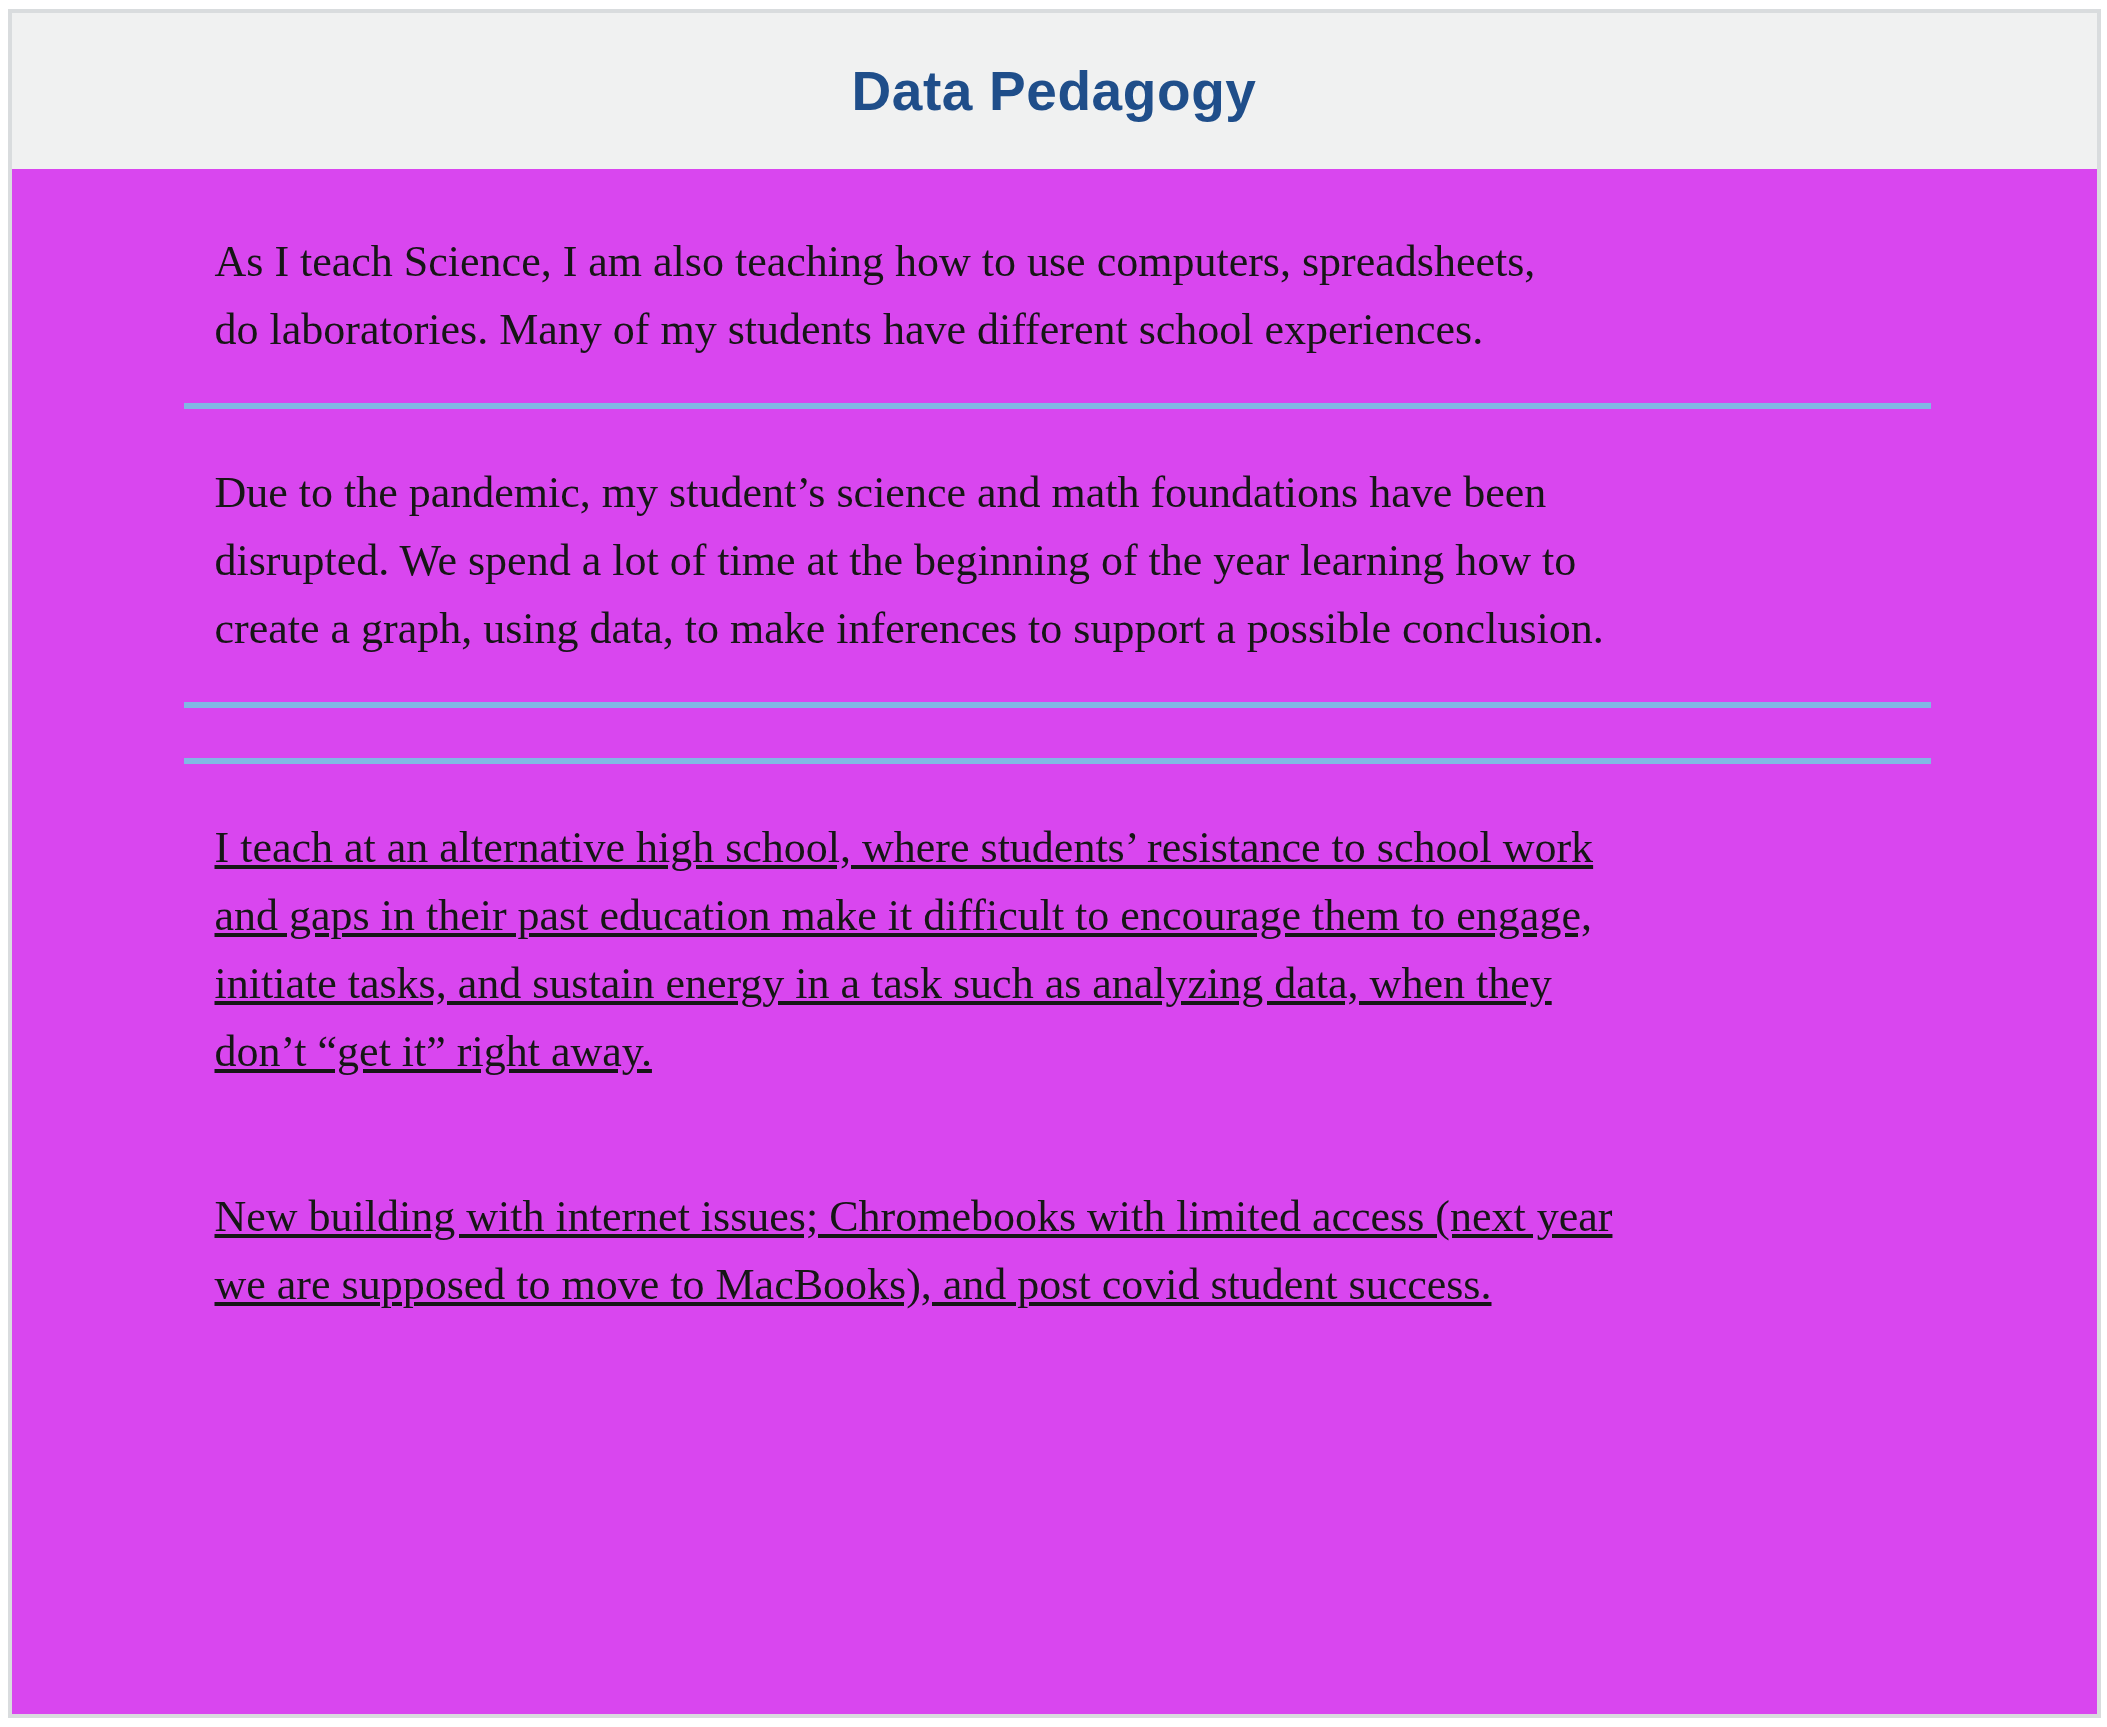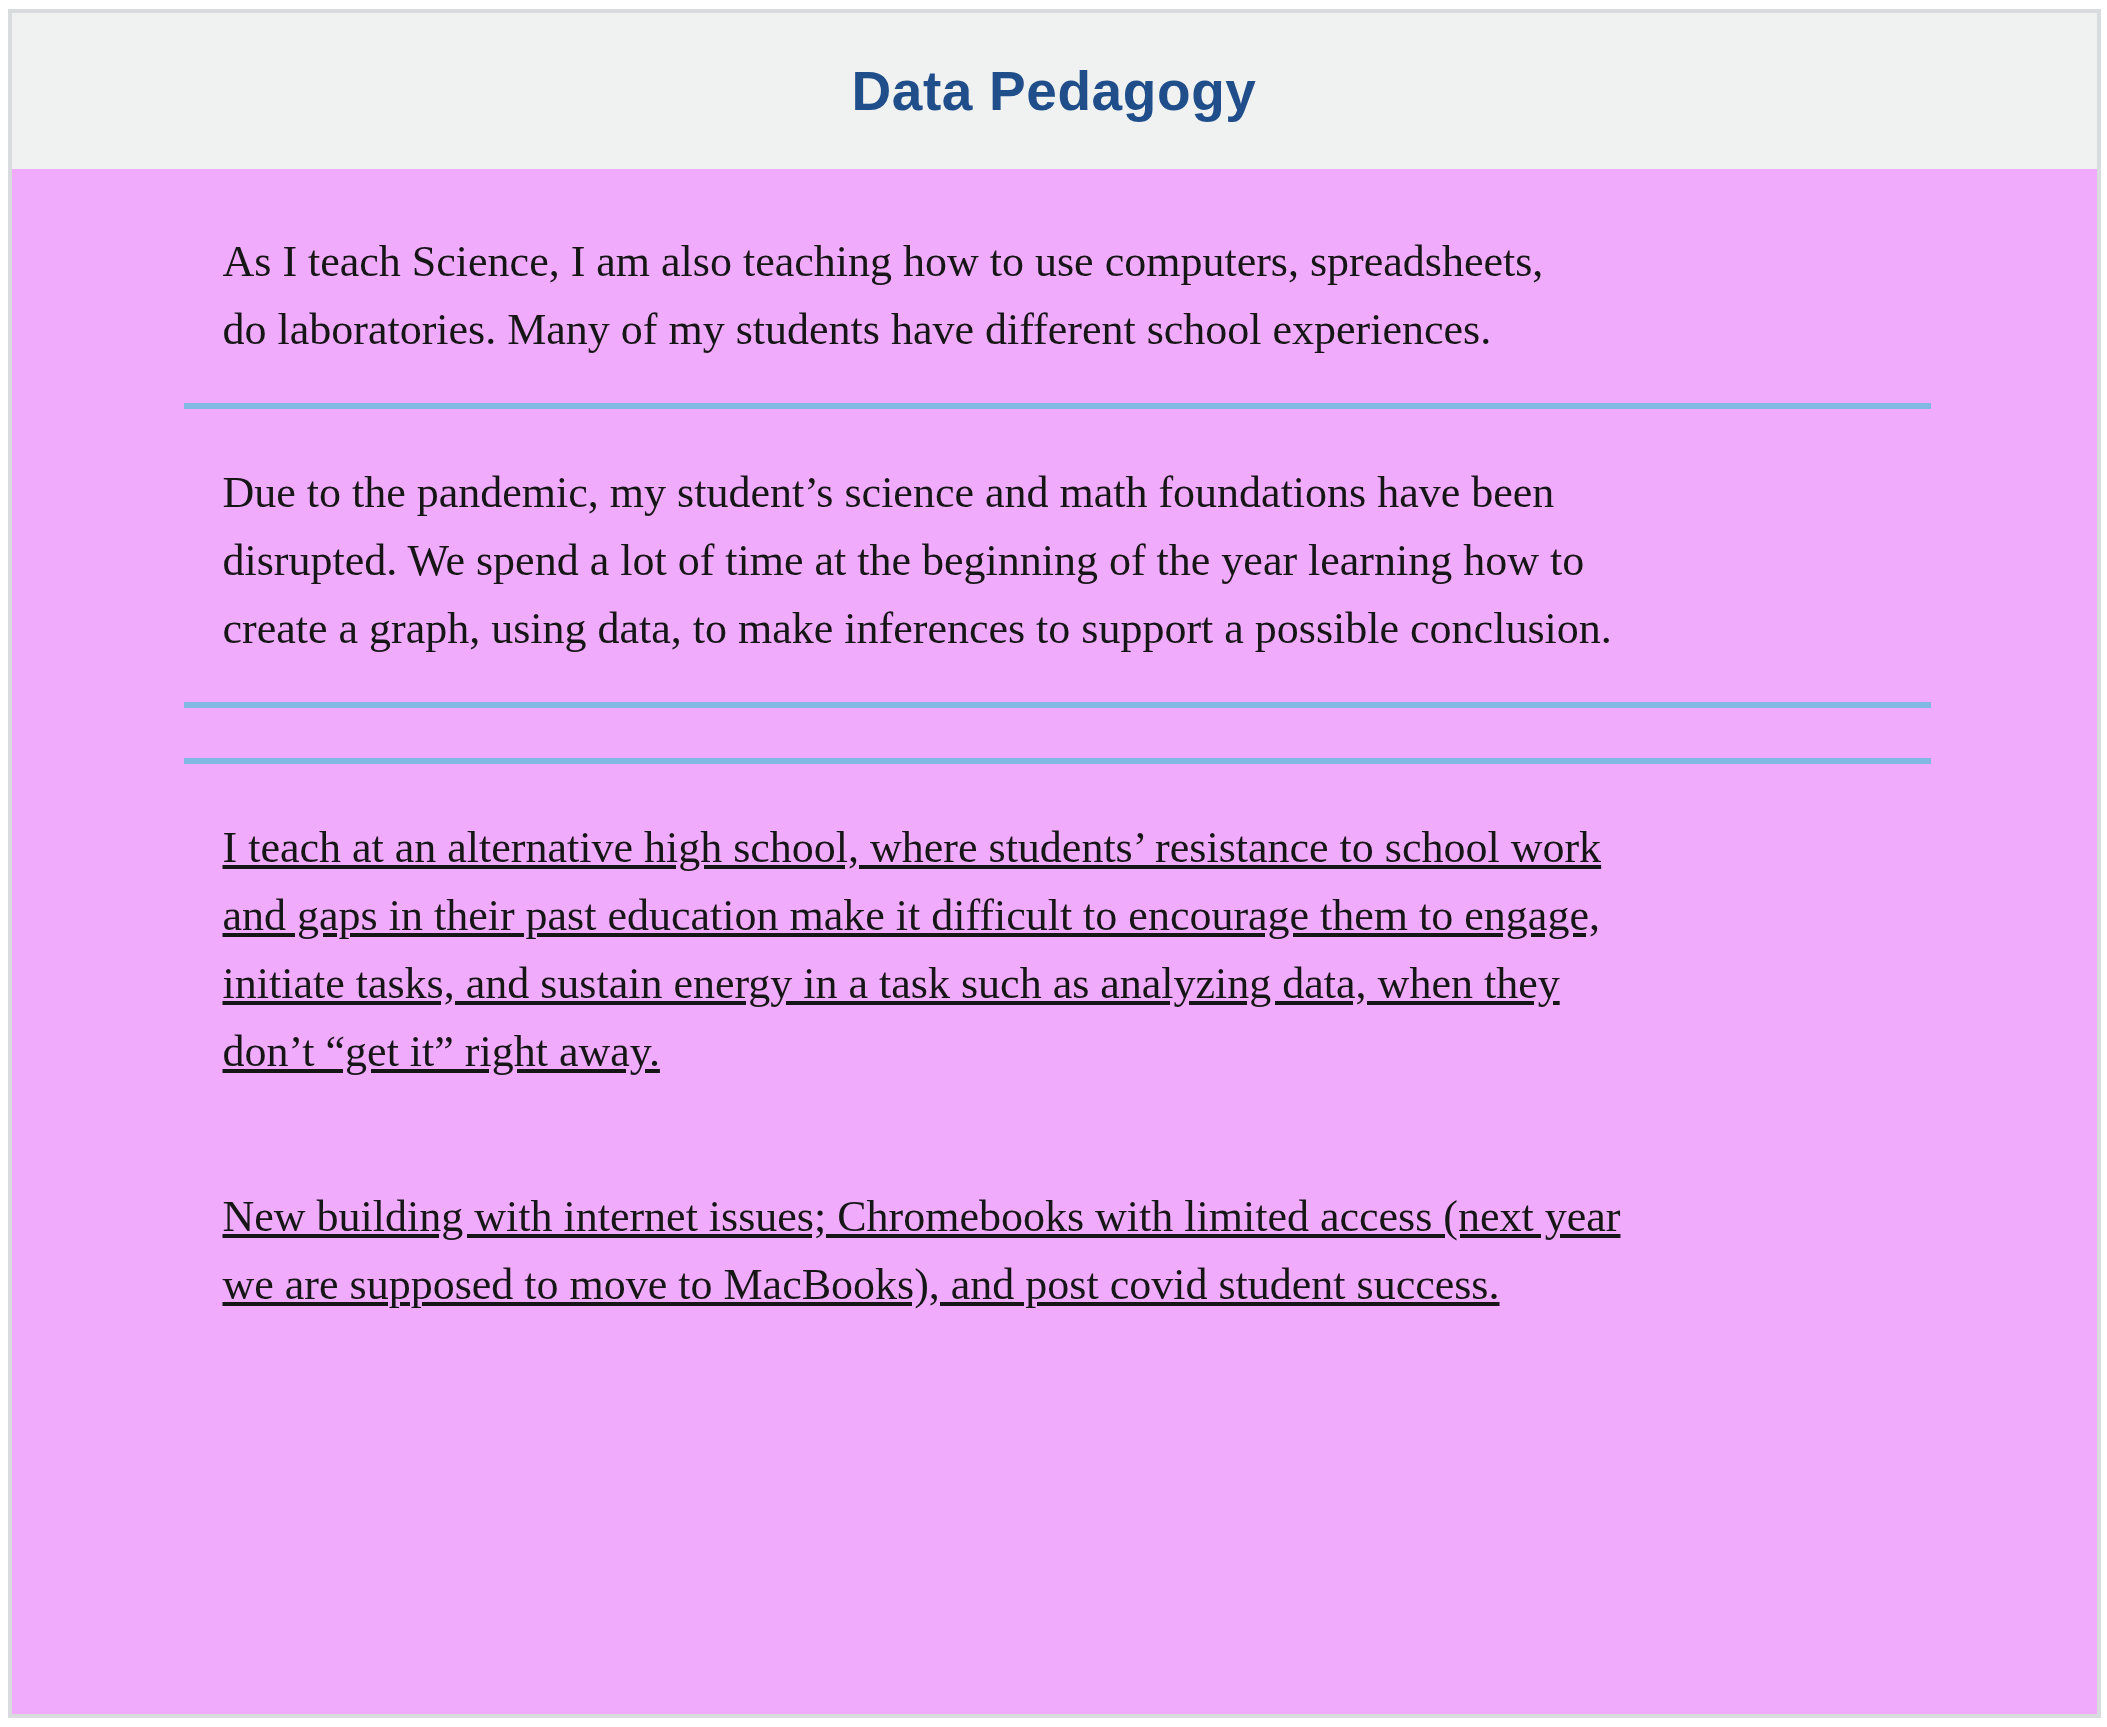--- a/index.html
+++ b/index.html
@@ -14,21 +14,21 @@
     background: #ffffff;
     font-family: "Liberation Serif", serif;
   }
   .card {
     position: absolute;
     left: 7.5px;
     right: 7.5px;
     top: 8.7px;
     bottom: 10px;
     border: 4.4px solid #d9dcde;
-    background: #f0abfc;
+    background: #d946ef;
     overflow: hidden;
   }
   .band {
     height: 156px;
     background: #f0f1f1;
     display: flex;
     align-items: center;
     justify-content: center;
   }
   .band-title {
@@ -39,21 +39,21 @@
     color: #1f4e8a;
   }
   .section-body {
     padding: 59px 25px 31px 199px;
   }
   .section-body.second {
     padding-top: 66px;
     padding-bottom: 0;
   }
   .quote {
-    margin: 0 0 39px 12px;
+    margin: 0 0 39px 4px;
     font-size: 44px;
     line-height: 68px;
     color: #161616;
     white-space: pre; 
   }
   .quote:last-child {
     margin-bottom: 0;
     text-decoration: underline;
   }
   .divider {

